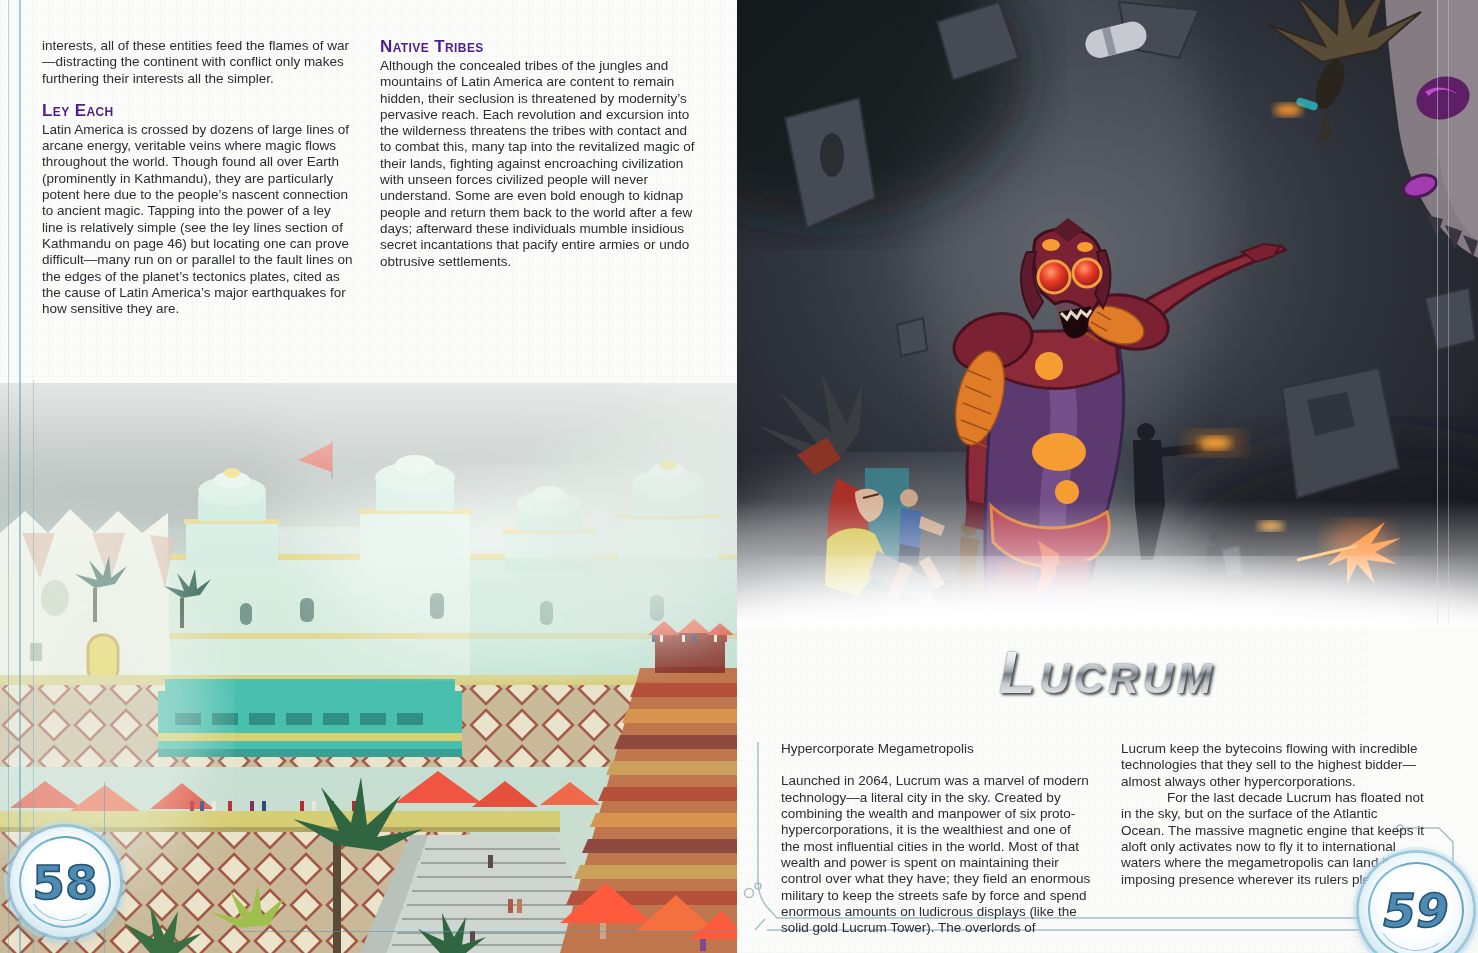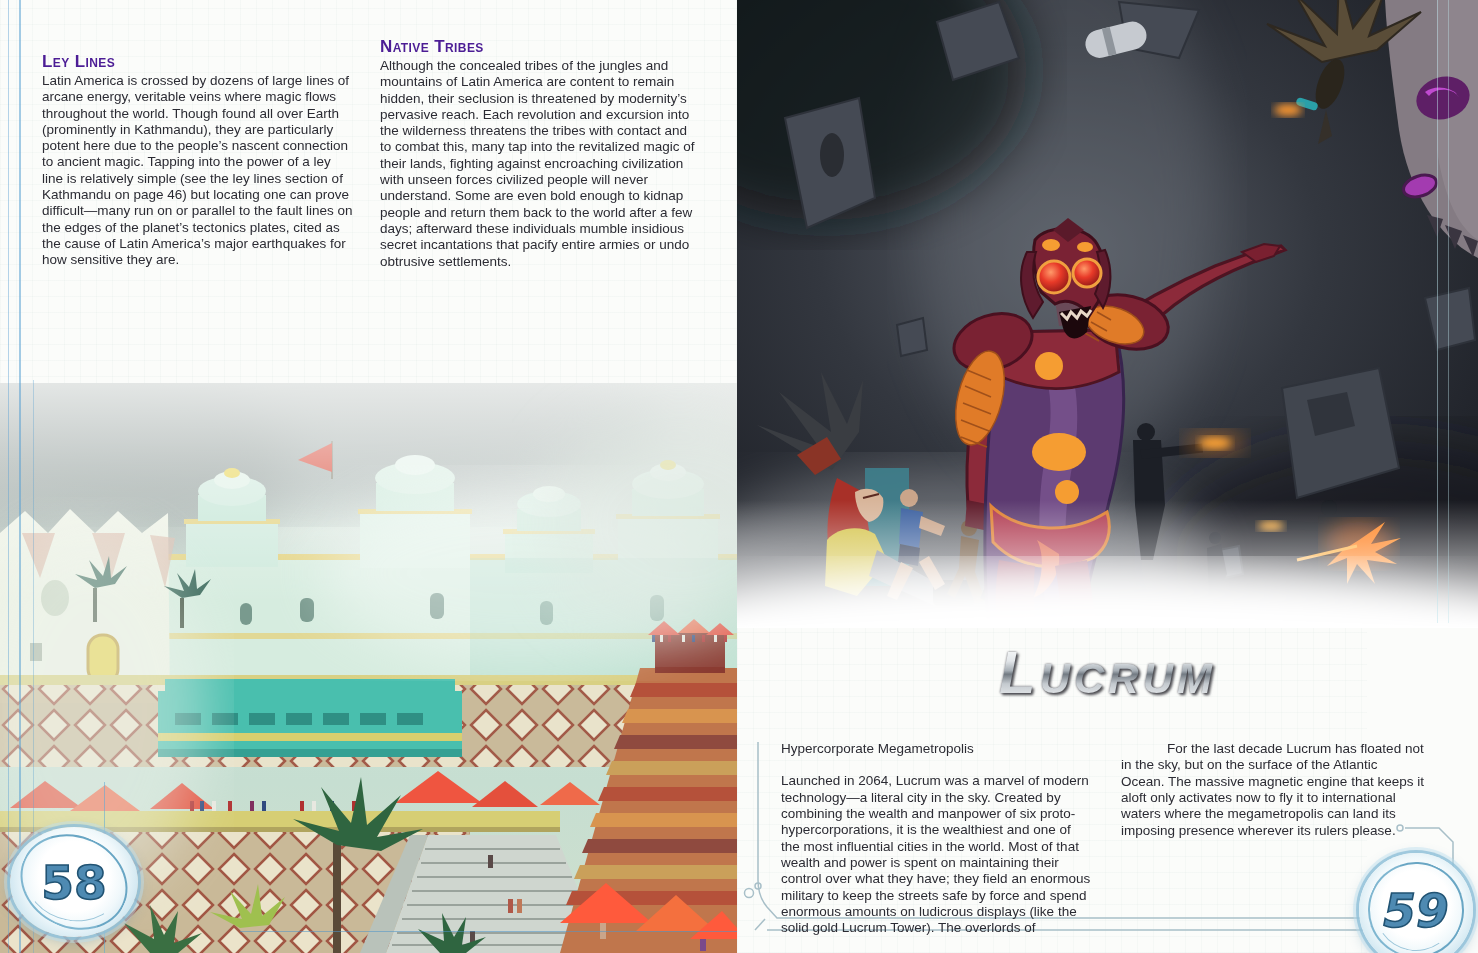--- a/index.html
+++ b/index.html
@@ -60,21 +60,21 @@
   .badge-arc{position:absolute;border-radius:50%;border:2px solid transparent;}
   .arc1{inset:9px;border-top-color:#69a6c4;border-right-color:#69a6c4;transform:rotate(25deg);}
   .arc2{inset:9px;border-top-color:#7fb6d0;border-right-color:#7fb6d0;transform:rotate(205deg);}
   .arc3{inset:16px;border-bottom-color:#9cc6da;transform:rotate(10deg);border-width:1.5px;}
   .badge-num{
     position:absolute;inset:0;display:flex;align-items:center;justify-content:center;
     font-family:"DejaVu Sans",sans-serif;font-weight:bold;font-size:47px;letter-spacing:0px;
     color:#4e8ab2;-webkit-text-stroke:1.6px #215373;
     text-shadow:0 1px 0 rgba(255,255,255,.6);
   }
-  .badge-58{left:10px;top:827px;width:128px;height:110px;}
+  .badge-58{left:10px;top:827px;width:110px;height:110px;}
   .badge-59{left:622px;top:853px;width:114px;height:114px;font-style:italic;}
 
   
   .vline{position:absolute;width:1px;}
   .lp-line-a{left:8px;top:0;height:953px;background:rgba(90,160,210,.45);}
   .lp-line-b{left:19px;top:0;height:953px;background:rgba(90,160,210,.55);width:2px;}
   .lp-line-c{left:33px;top:380px;height:573px;background:rgba(90,160,210,.35);}
   .lp-line-d{left:104px;top:782px;height:171px;background:rgba(90,170,215,.55);}
   .lp-hline{position:absolute;left:240px;top:931px;width:497px;height:1px;background:rgba(80,150,200,.55);}
   .rp-line-a{left:700px;top:0;height:623px;background:rgba(190,228,235,.5);}
@@ -322,21 +322,22 @@
       </svg>
     </div>
 
     <div class="vline lp-line-a"></div>
     <div class="vline lp-line-b"></div>
     <div class="vline lp-line-c"></div>
     <div class="vline lp-line-d"></div>
     <div class="lp-hline"></div>
 
     <div class="col lcol1">
-      <h3 class="section-heading">Ley Lines</h3>
+      <p>interests, all of these entities feed the flames of war—distracting the continent with conflict only makes furthering their interests all the simpler.</p>
+      <h3 class="section-heading">Ley Each</h3>
       <p>Latin America is crossed by dozens of large lines of arcane energy, veritable veins where magic flows throughout the world. Though found all over Earth (prominently in Kathmandu), they are particularly potent here due to the people’s nascent connection to ancient magic. Tapping into the power of a ley line is relatively simple (see the ley lines section of Kathmandu on page 46) but locating one can prove difficult—many run on or parallel to the fault lines on the edges of the planet’s tectonics plates, cited as the cause of Latin America’s major earthquakes for how sensitive they are.</p>
     </div>
     <div class="col lcol2">
       <h3 class="section-heading">Native Tribes</h3>
       <p>Although the concealed tribes of the jungles and mountains of Latin America are content to remain hidden, their seclusion is threatened by modernity’s pervasive reach. Each revolution and excursion into the wilderness threatens the tribes with contact and to combat this, many tap into the revitalized magic of their lands, fighting against encroaching civilization with unseen forces civilized people will never understand. Some are even bold enough to kidnap people and return them back to the world after a few days; afterward these individuals mumble insidious secret incantations that pacify entire armies or undo obtrusive settlements.</p>
     </div>
 
     <div class="page-badge badge-58">
       <div class="badge-disc"></div>
       <div class="badge-arc arc1"></div>
@@ -549,20 +550,21 @@
         <circle cx="663" cy="828" r="3"></circle>
       </g>
     </svg>
 
     <div class="lucrum-title">
       <span>Lucrum</span>
     </div>
 
     <div class="col rcol2">
       <div class="sub-gap"></div>
+      <p>Lucrum keep the bytecoins flowing with incredible technologies that they sell to the highest bidder—almost always other hypercorporations.</p>
       <p class="indent">For the last decade Lucrum has floated not in the sky, but on the surface of the Atlantic Ocean. The massive magnetic engine that keeps it aloft only activates now to fly it to international waters where the megametropolis can land its imposing presence wherever its rulers please.</p>
     </div>
     <div class="col rcol1">
       <p class="subtitle">Hypercorporate Megametropolis</p>
       <div class="gap"></div>
       <p>Launched in 2064, Lucrum was a marvel of modern technology—a literal city in the sky. Created by combining the wealth and manpower of six proto-hypercorporations, it is the wealthiest and one of the most influential cities in the world. Most of that wealth and power is spent on maintaining their control over what they have; they field an enormous military to keep the streets safe by force and spend enormous amounts on ludicrous displays (like the solid gold Lucrum Tower). The overlords of</p>
     </div>
 
     <div class="page-badge badge-59">
       <div class="badge-disc"></div>

